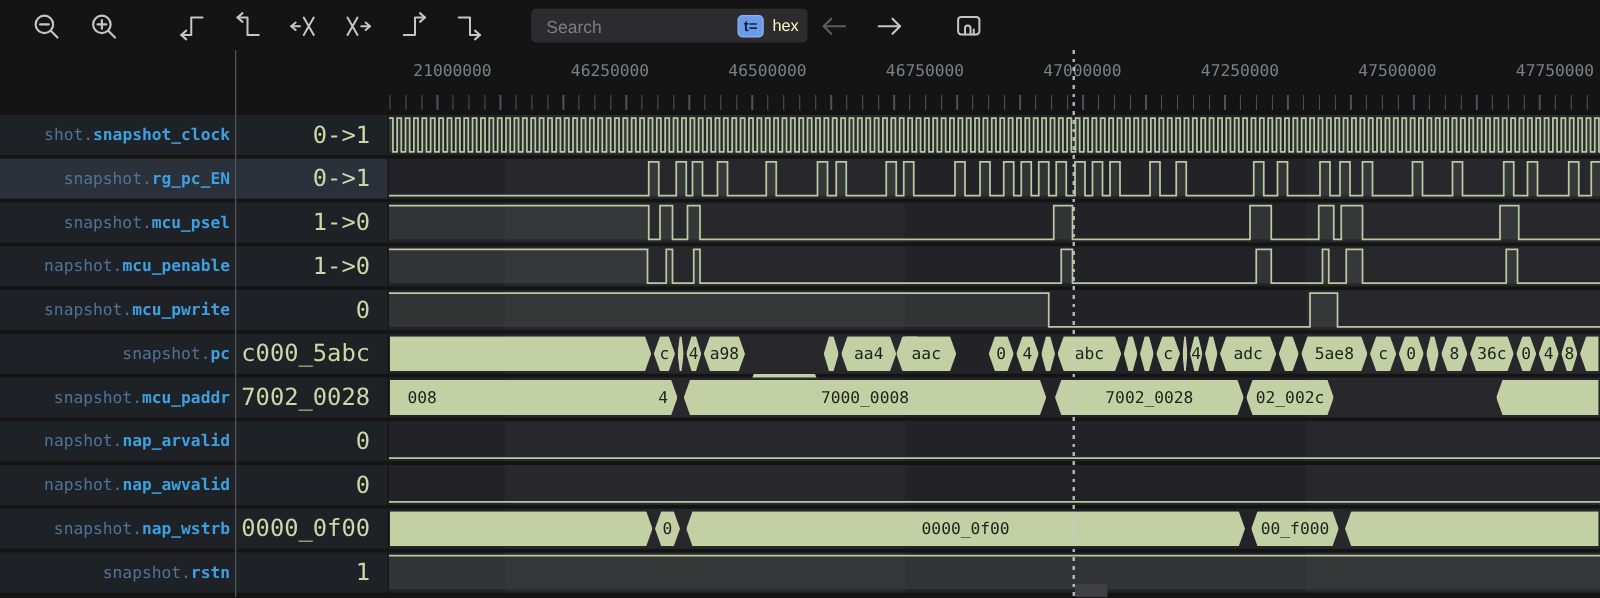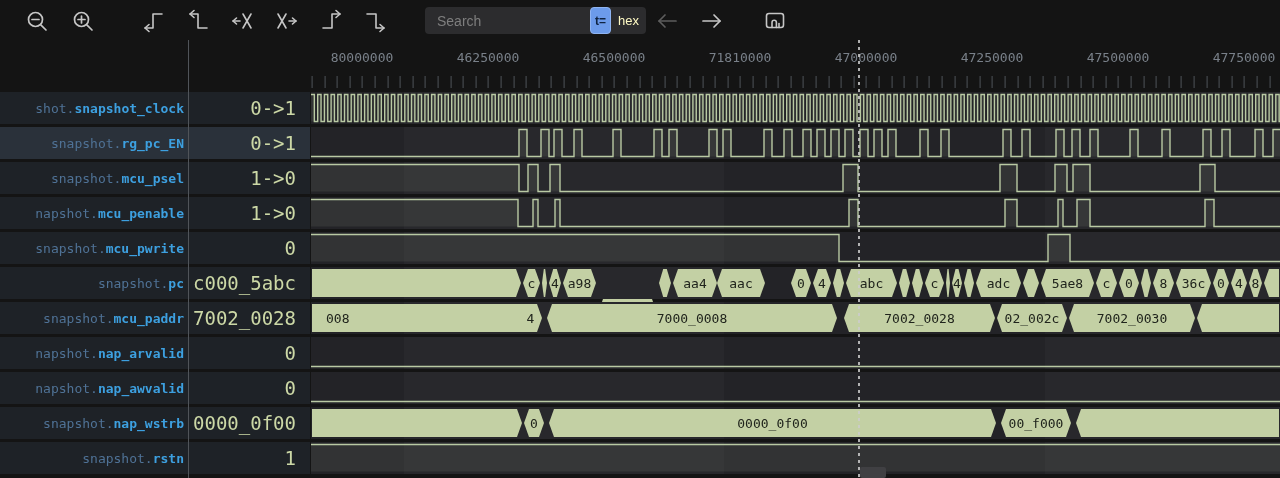--- a/index.html
+++ b/index.html
@@ -5,21 +5,21 @@
   html,body{margin:0;padding:0;background:#141414;}
   .app{position:relative;width:1280px;height:478px;background:#141414;overflow:hidden;
        font-family:"DejaVu Sans Mono",monospace;}
   
   .toolbar{position:absolute;left:0;top:0;width:1280px;height:40px;background:#141414;}
   .tbtn{position:absolute;top:6px;width:30px;height:30px;background:none;border:none;padding:3px;
         color:#c6c6c6;cursor:pointer;}
   .tbtn svg{width:100%;height:100%;display:block;}
   .tbtn.disabled{color:#5d5d5d;}
   .search-box{position:absolute;left:425px;top:7px;width:221px;height:27px;background:#2c2c2e;
-              border-radius:4px;display:flex;padding:0 5px 0 10px;box-sizing:border-box;}
+              border-radius:4px;display:flex;align-items:center;padding:0 5px 0 10px;box-sizing:border-box;}
   .search-input{flex:1;min-width:0;background:transparent;border:none;outline:none;color:#dddddd;
                 font-family:"Liberation Sans",sans-serif;font-size:14px;}
   .search-input::placeholder{color:#7e7e7e;}
   .badge-time{background:var(--accent-blue,#6c9bea);border:1px solid #8fb4f2;color:#0f2340;
               font-family:"Liberation Sans",sans-serif;font-size:12px;font-weight:bold;
               border-radius:4px;padding:2px 4px;margin-right:5px;cursor:pointer;line-height:1;}
   .badge-hex{background:transparent;border:none;color:#fef9c3;font-family:"Liberation Sans",sans-serif;
              font-size:13px;padding:0 2px;cursor:pointer;}
   
   .main{position:absolute;left:0;top:40px;width:1280px;height:438px;background:#141414;overflow:hidden;}
@@ -125,24 +125,24 @@
       <svg viewBox="0 0 24 24" fill="none" stroke="currentColor" stroke-width="1.6" stroke-linecap="round" stroke-linejoin="round">
         <rect x="3.5" y="4.5" width="17" height="14" rx="2.5"></rect>
           <path d="M9 18.5v-5a2.2 2.2 0 0 1 4.4 0v5"></path>
           <path d="M16 18.5v-4"></path>
         </svg>
     </button>
   </div>
 
   <div class="main">
     <div id="timeline">
-        <span class="tlabel" style="left: 362px;">80000000</span>
+        <span class="tlabel" style="left: 362px;">21000000</span>
         <span class="tlabel" style="left: 488px;">46250000</span>
         <span class="tlabel" style="left: 614px;">46500000</span>
-        <span class="tlabel" style="left: 740px;">71810000</span>
+        <span class="tlabel" style="left: 740px;">46750000</span>
         <span class="tlabel" style="left: 866px;">47000000</span>
         <span class="tlabel" style="left: 992px;">47250000</span>
         <span class="tlabel" style="left: 1118px;">47500000</span>
         <span class="tlabel" style="left: 1244px;">47750000</span>
       </div>
     <div class="tick-strip"></div>
     <div id="rows">
         <div class="row-card" style="top: 52px;">
           <div class="name-zone">
             <span class="sig-prefix">shot.</span>
@@ -444,21 +444,20 @@
             <span class="sig-name">mcu_paddr</span>
           </div>
           <div class="val-zone">7002_0028</div>
         </div>
         <div class="wave-card" style="top: 262px;">
           <div class="bus-seg" style="left: 1px; width: 205px; clip-path: polygon(0px 0px, calc(100% - 5px) 0px, 100% 50%, calc(100% - 5px) 100%, 0px 100%); justify-content: flex-start; padding-left: 14px;">008</div>
           <div class="bus-seg" style="left: 208px; width: 23px; clip-path: polygon(5px 0px, calc(100% - 5px) 0px, 100% 50%, calc(100% - 5px) 100%, 5px 100%, 0px 50%);">4</div>
           <div class="bus-seg" style="left: 236px; width: 290px; clip-path: polygon(5px 0px, calc(100% - 5px) 0px, 100% 50%, calc(100% - 5px) 100%, 5px 100%, 0px 50%);">7000_0008</div>
           <div class="bus-seg" style="left: 533px; width: 151px; clip-path: polygon(5px 0px, calc(100% - 5px) 0px, 100% 50%, calc(100% - 5px) 100%, 5px 100%, 0px 50%);">7002_0028</div>
           <div class="bus-seg" style="left: 686px; width: 70px; clip-path: polygon(5px 0px, calc(100% - 5px) 0px, 100% 50%, calc(100% - 5px) 100%, 5px 100%, 0px 50%);">02_002c</div>
-          <div class="bus-seg" style="left: 758px; width: 126px; clip-path: polygon(5px 0px, calc(100% - 5px) 0px, 100% 50%, calc(100% - 5px) 100%, 5px 100%, 0px 50%);">7002_0030</div>
           <div class="bus-seg" style="left: 886px; width: 82px; clip-path: polygon(5px 0px, 100% 0px, 100% 100%, 5px 100%, 0px 50%);"></div>
         </div>
         <div class="row-card" style="top: 297px;">
           <div class="name-zone">
             <span class="sig-prefix">napshot.</span>
             <span class="sig-name">nap_arvalid</span>
           </div>
           <div class="val-zone">0</div>
         </div>
         <div class="wave-card" style="top: 297px;">

